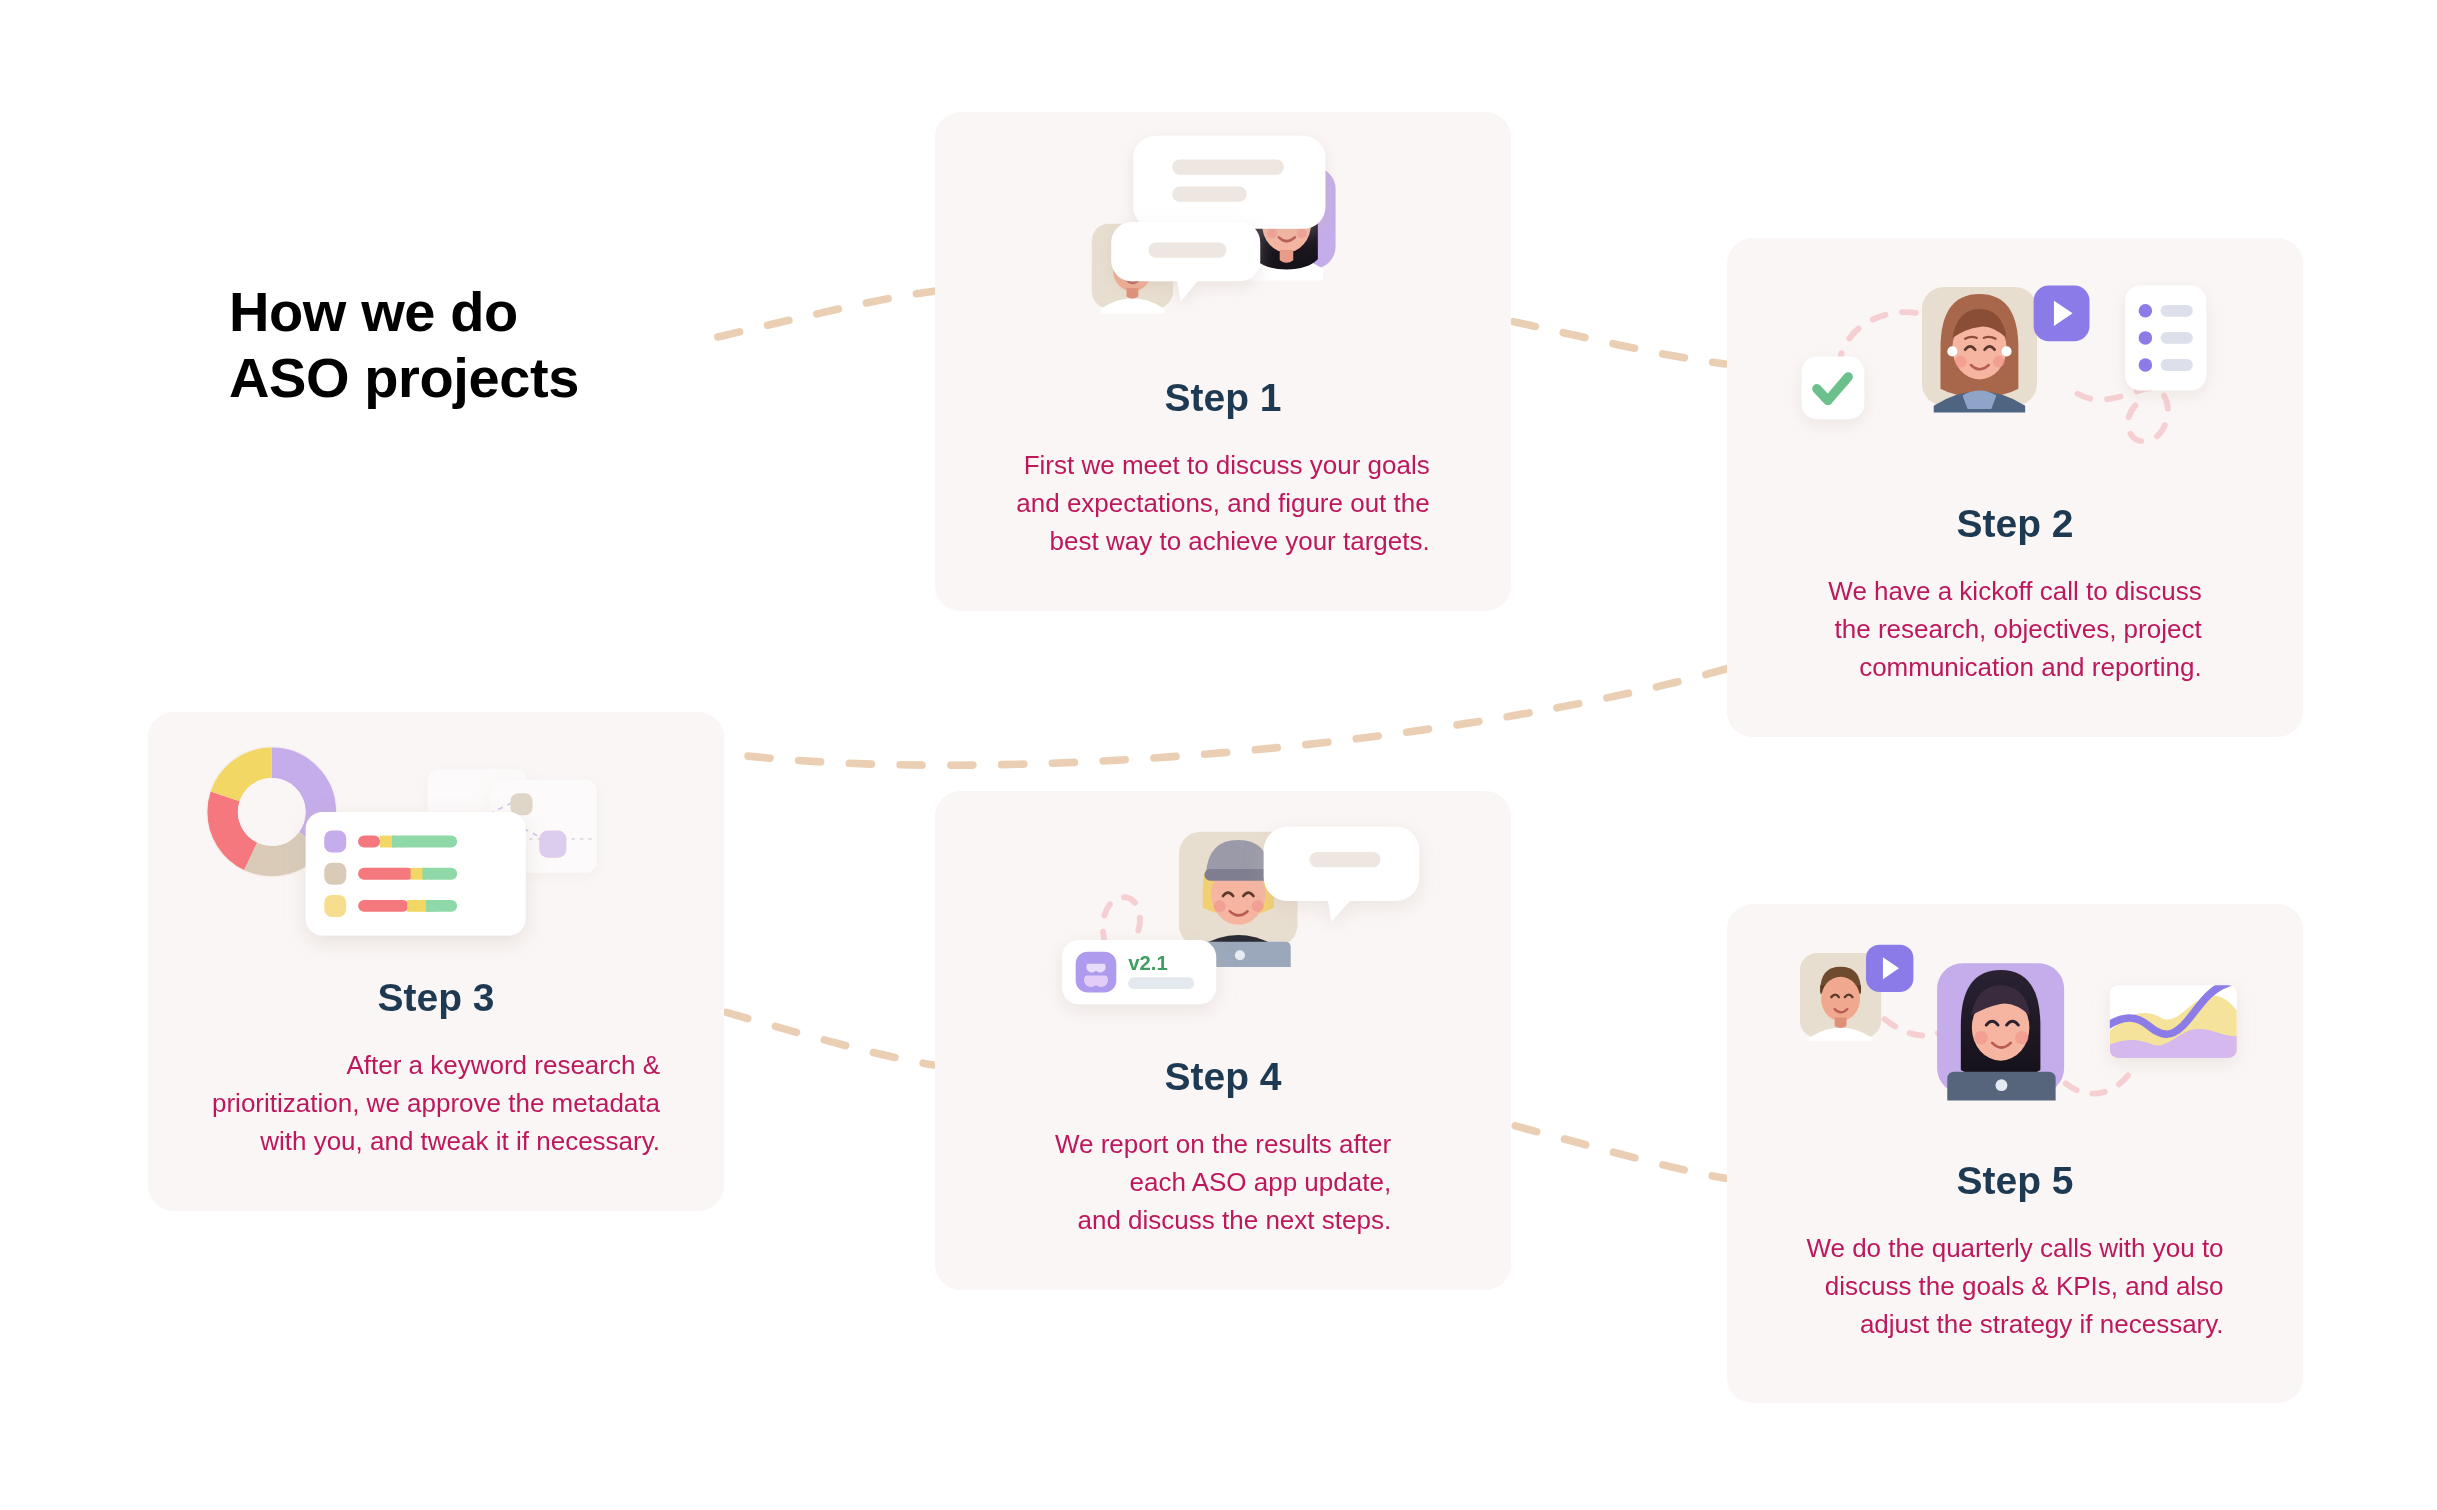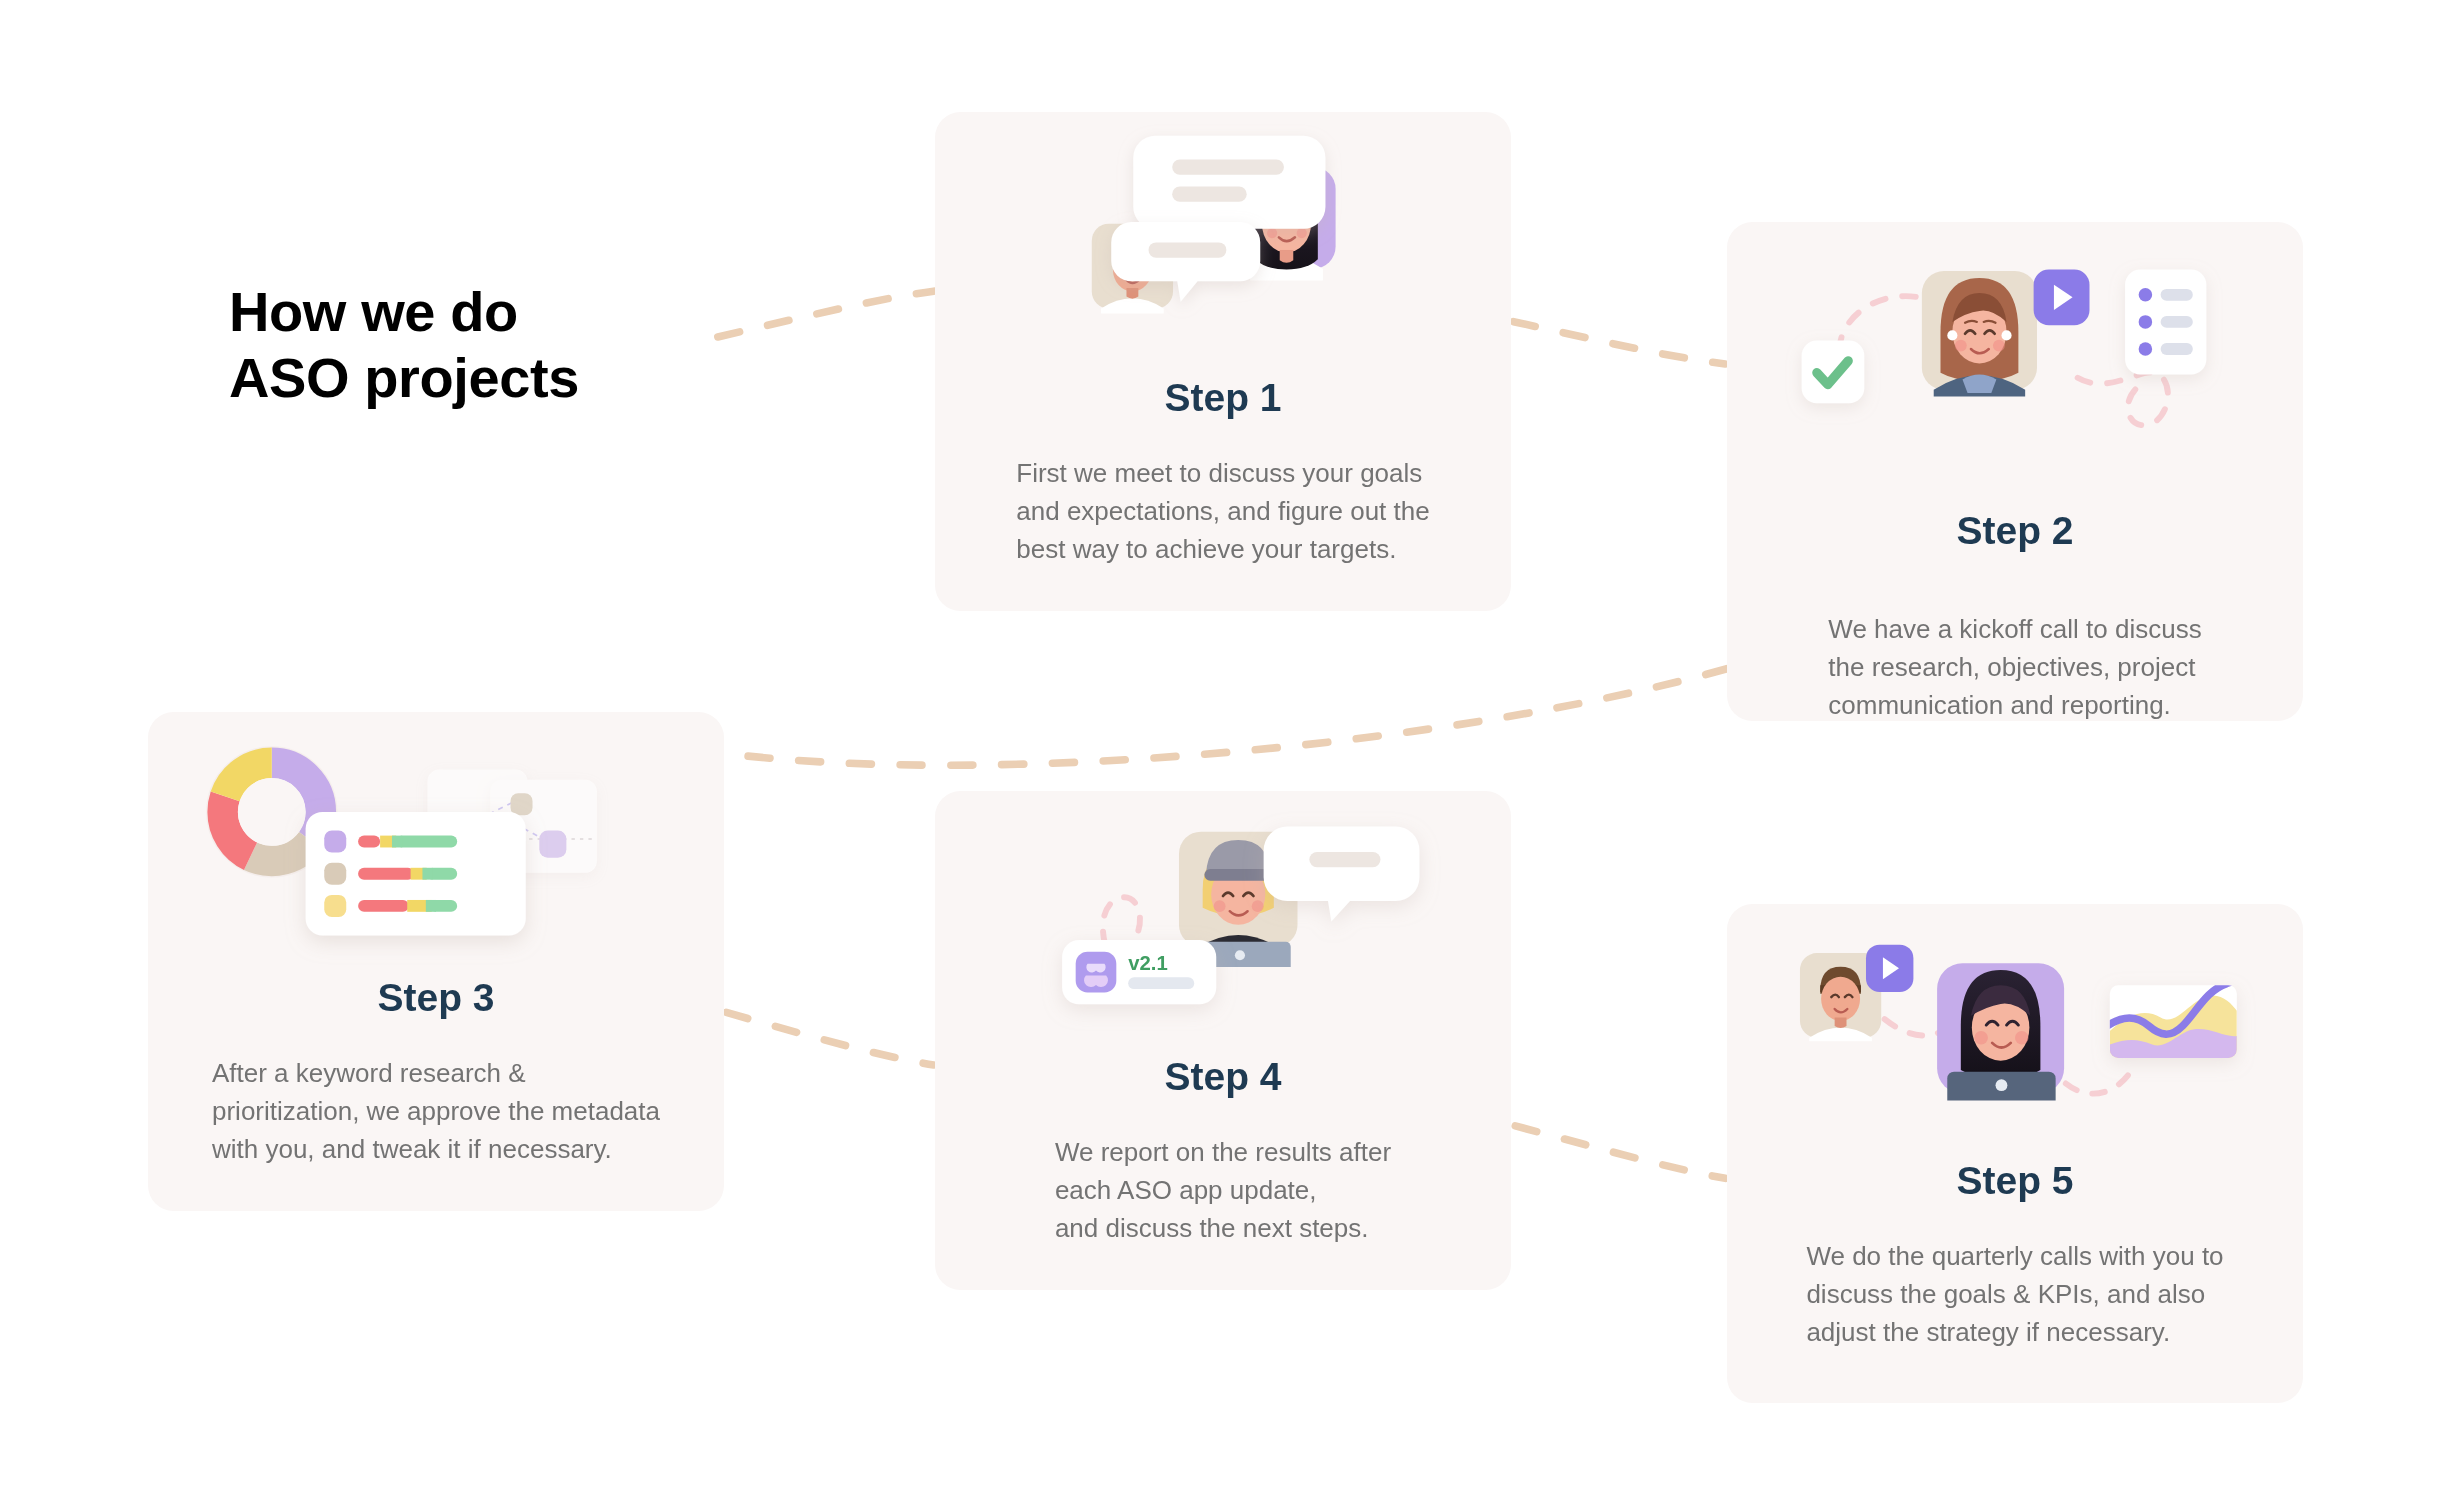--- a/index.html
+++ b/index.html
@@ -41,35 +41,35 @@
     width:100%;
     flex:0 0 auto;
   }
   .card .step-title{
     font-size:39px;
     font-weight:bold;
     color:#1E3A52;
     text-align:center;
   }
   .card .step-desc{
-    margin-top:35px;
+    margin-top:27px;
     font-size:26px;
     line-height:1.46;
-    color:#737373;
-    text-align:left;
+    color:#be185d;
+    text-align:right;
     white-space:pre-line;
     padding:0 25.4px;
   }
 
   
   #card-1{ left:935px; top:112px;  width:576px;  height:499px; }
   #card-1 .art{ height:254px; }
   #card-1 .step-title{ margin-top:10.2px; }
 
-  #card-2{ left:1727px; top:222px;  width:576px;  height:499px;gap:23px; }
+  #card-2{ left:1727px; top:238px;  width:576px;  height:499px; }
   #card-2 .art{ height:254px; }
   #card-2 .step-title{ margin-top:10.2px; }
 
   #card-3{ left:148px;  top:712px;  width:576px;  height:499px; }
   #card-3 .art{ height:254px; }
   #card-3 .step-title{ margin-top:10.2px; }
 
   #card-4{ left:935px; top:791px;  width:576px;  height:499px; }
   #card-4 .art{ height:254px; }
   #card-4 .step-title{ margin-top:10.2px; }

